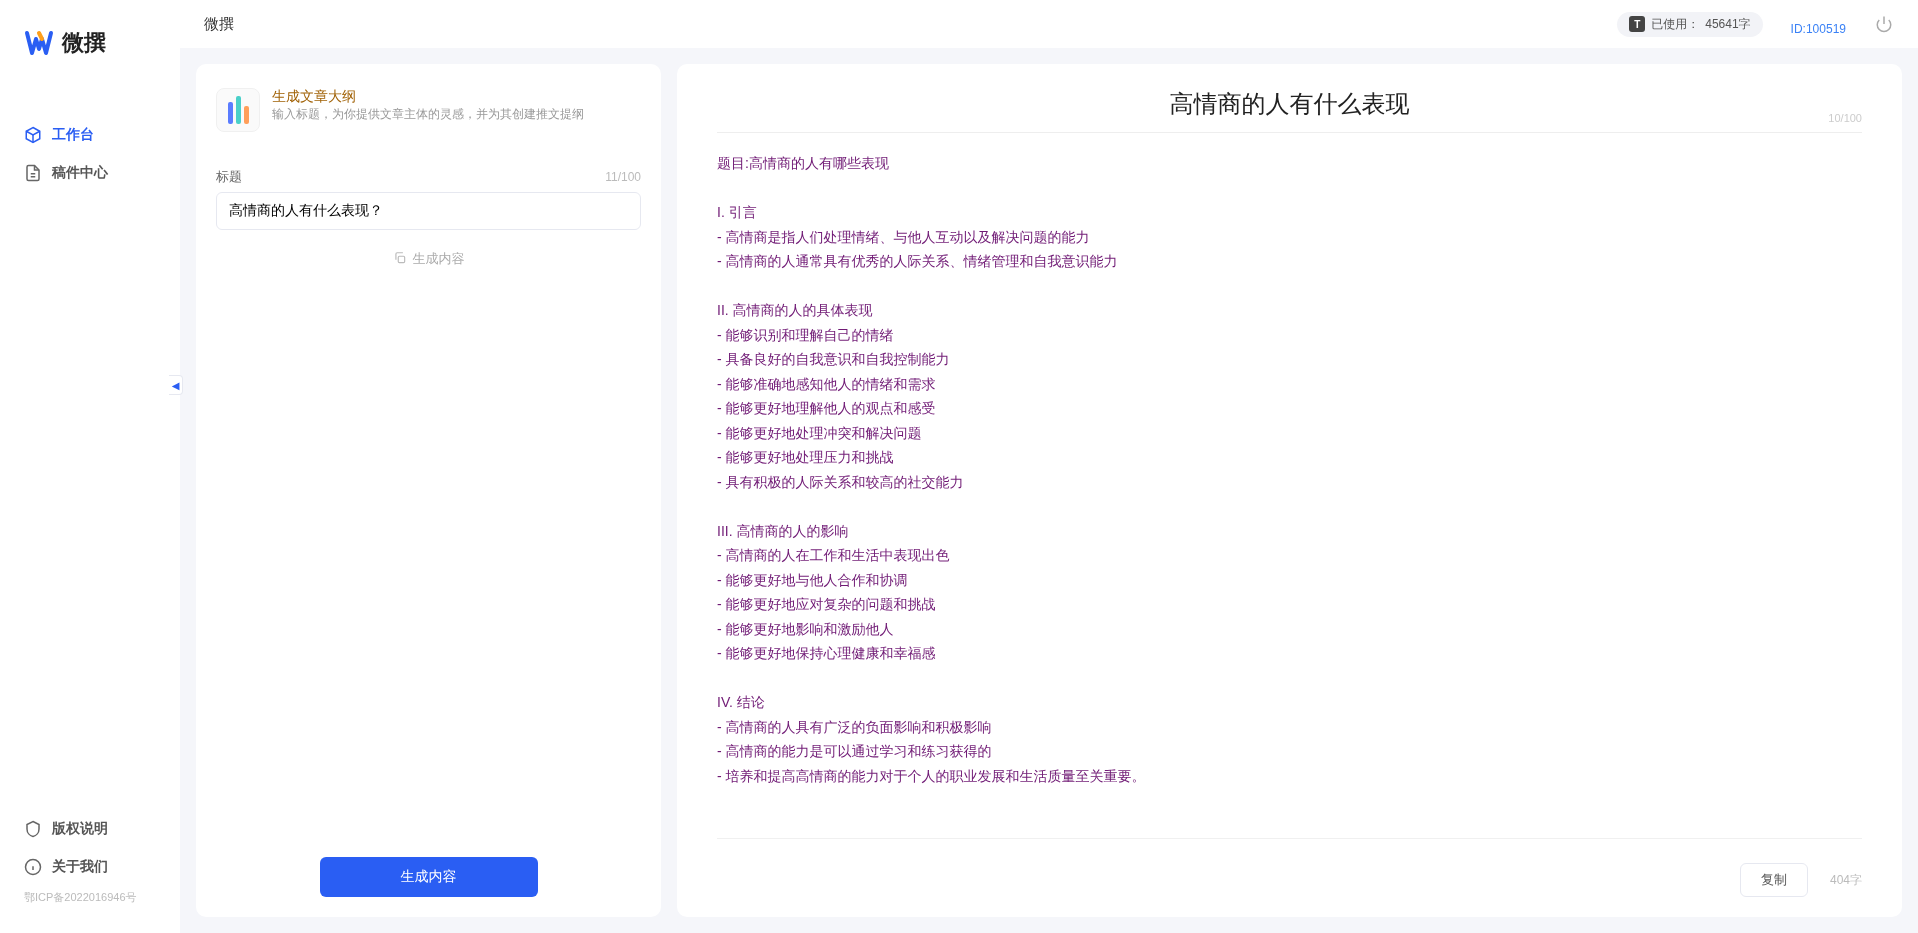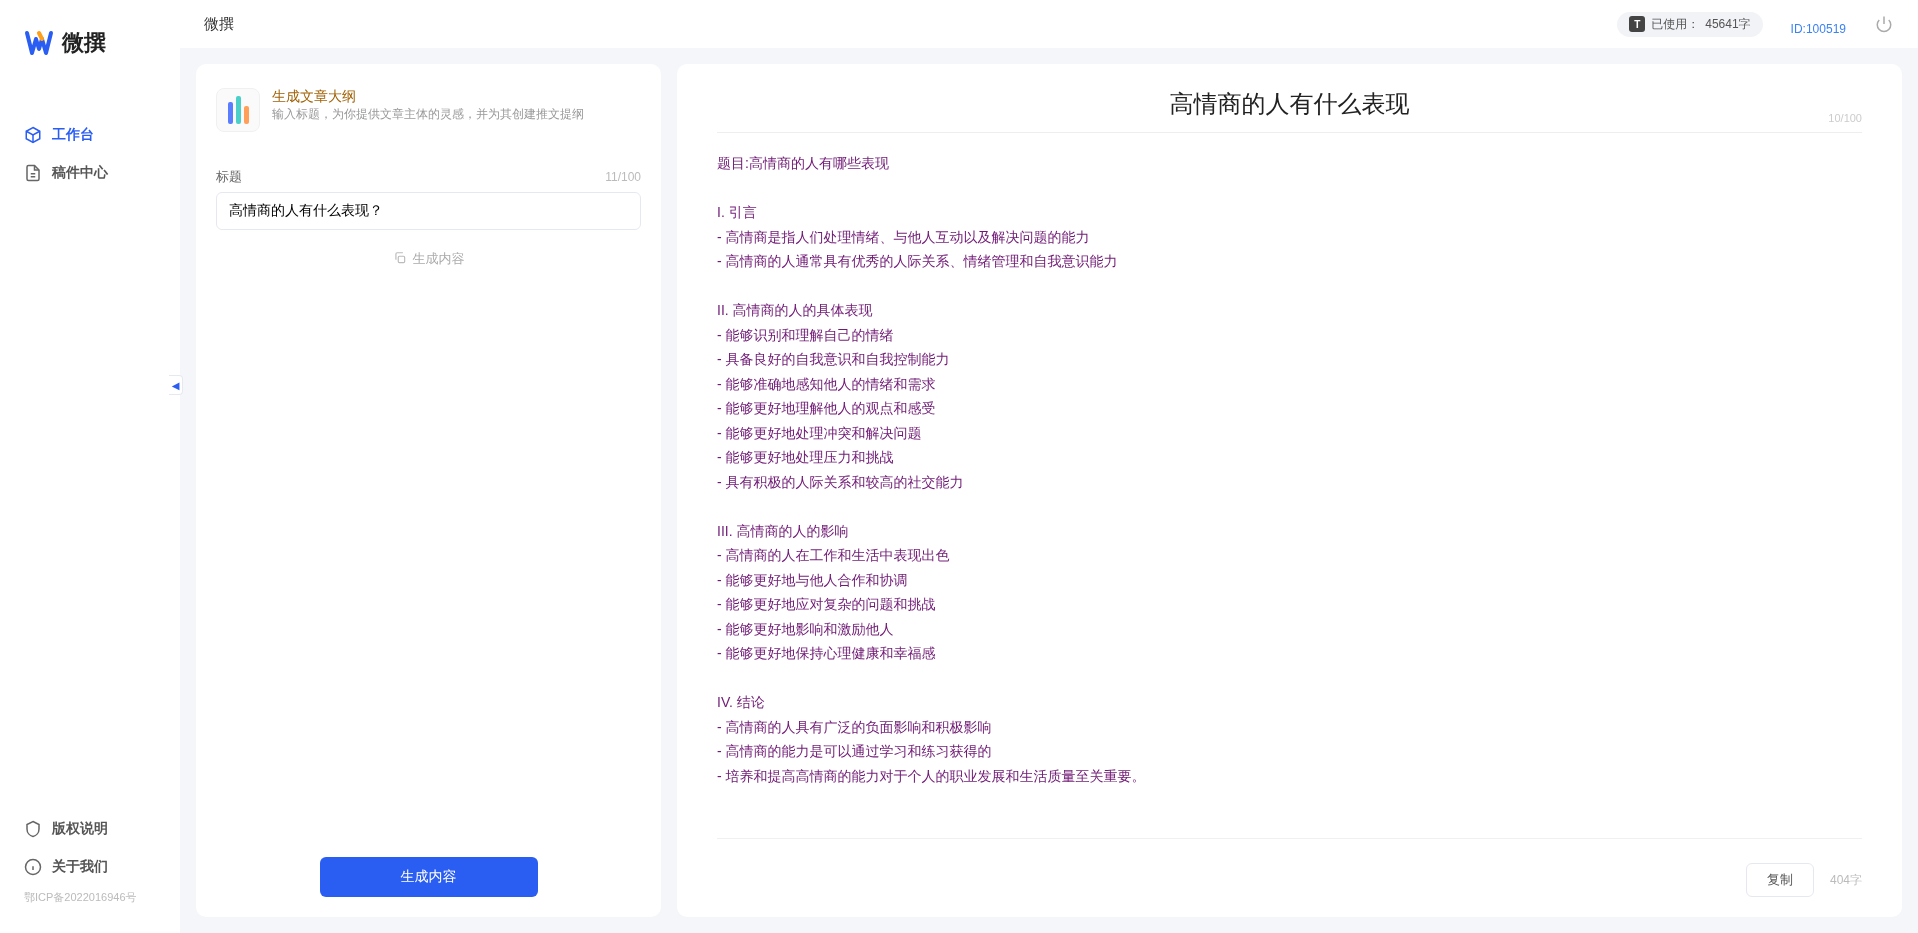--- a/index.html
+++ b/index.html
@@ -45,21 +45,21 @@
     .field-label { font-size: 13px; color: #666; }
     .char-count { font-size: 12px; color: #bbb; }
     .title-input { width: 100%; border: 1px solid #e6e8f0; border-radius: 6px; padding: 10px 12px; font-size: 14px; outline: none; }
     .please-record { display: flex; align-items: center; justify-content: center; gap: 6px; padding: 20px 0; font-size: 13px; color: #aaa; }
     .panel-left-body { flex: 1; }
     .generate-btn { background: #2a5ef3; color: #fff; border: none; border-radius: 6px; width: 218px; padding: 11px 0; font-size: 14px; cursor: pointer; margin: 0 auto; display: block; }
     .output-title { text-align: center; font-size: 24px; font-weight: 500; font-family: "SimSun", serif; color: #222; padding-bottom: 12px; }
     .output-meta { position: absolute; top: 48px; right: 40px; font-size: 11px; color: #ccc; }
     .output-divider { border: none; border-top: 1px solid #eee; margin-bottom: 18px; }
     .output-body { flex: 1; overflow: auto; font-size: 14px; line-height: 1.75; color: #701a75; white-space: pre-line; }
-    .output-footer { display: flex; justify-content: flex-end; align-items: center; gap: 16px; padding-top: 24px; border-top: 1px solid #f0f0f0; margin-top: 16px; }
+    .output-footer { display: flex; justify-content: flex-end; align-items: center; gap: 22px; padding-top: 24px; border-top: 1px solid #f0f0f0; margin-top: 16px; }
     .copy-btn { border: 1px solid #e6e8f0; background: #fff; border-radius: 6px; padding: 7px 20px; font-size: 13px; cursor: pointer; color: #555; }
     .word-count { font-size: 12px; color: #bbb; }
   </style>
 </head>
 <body>
 
 <div class="app">
   <aside class="sidebar">
     <div class="logo">
       <span class="logo-icon">

